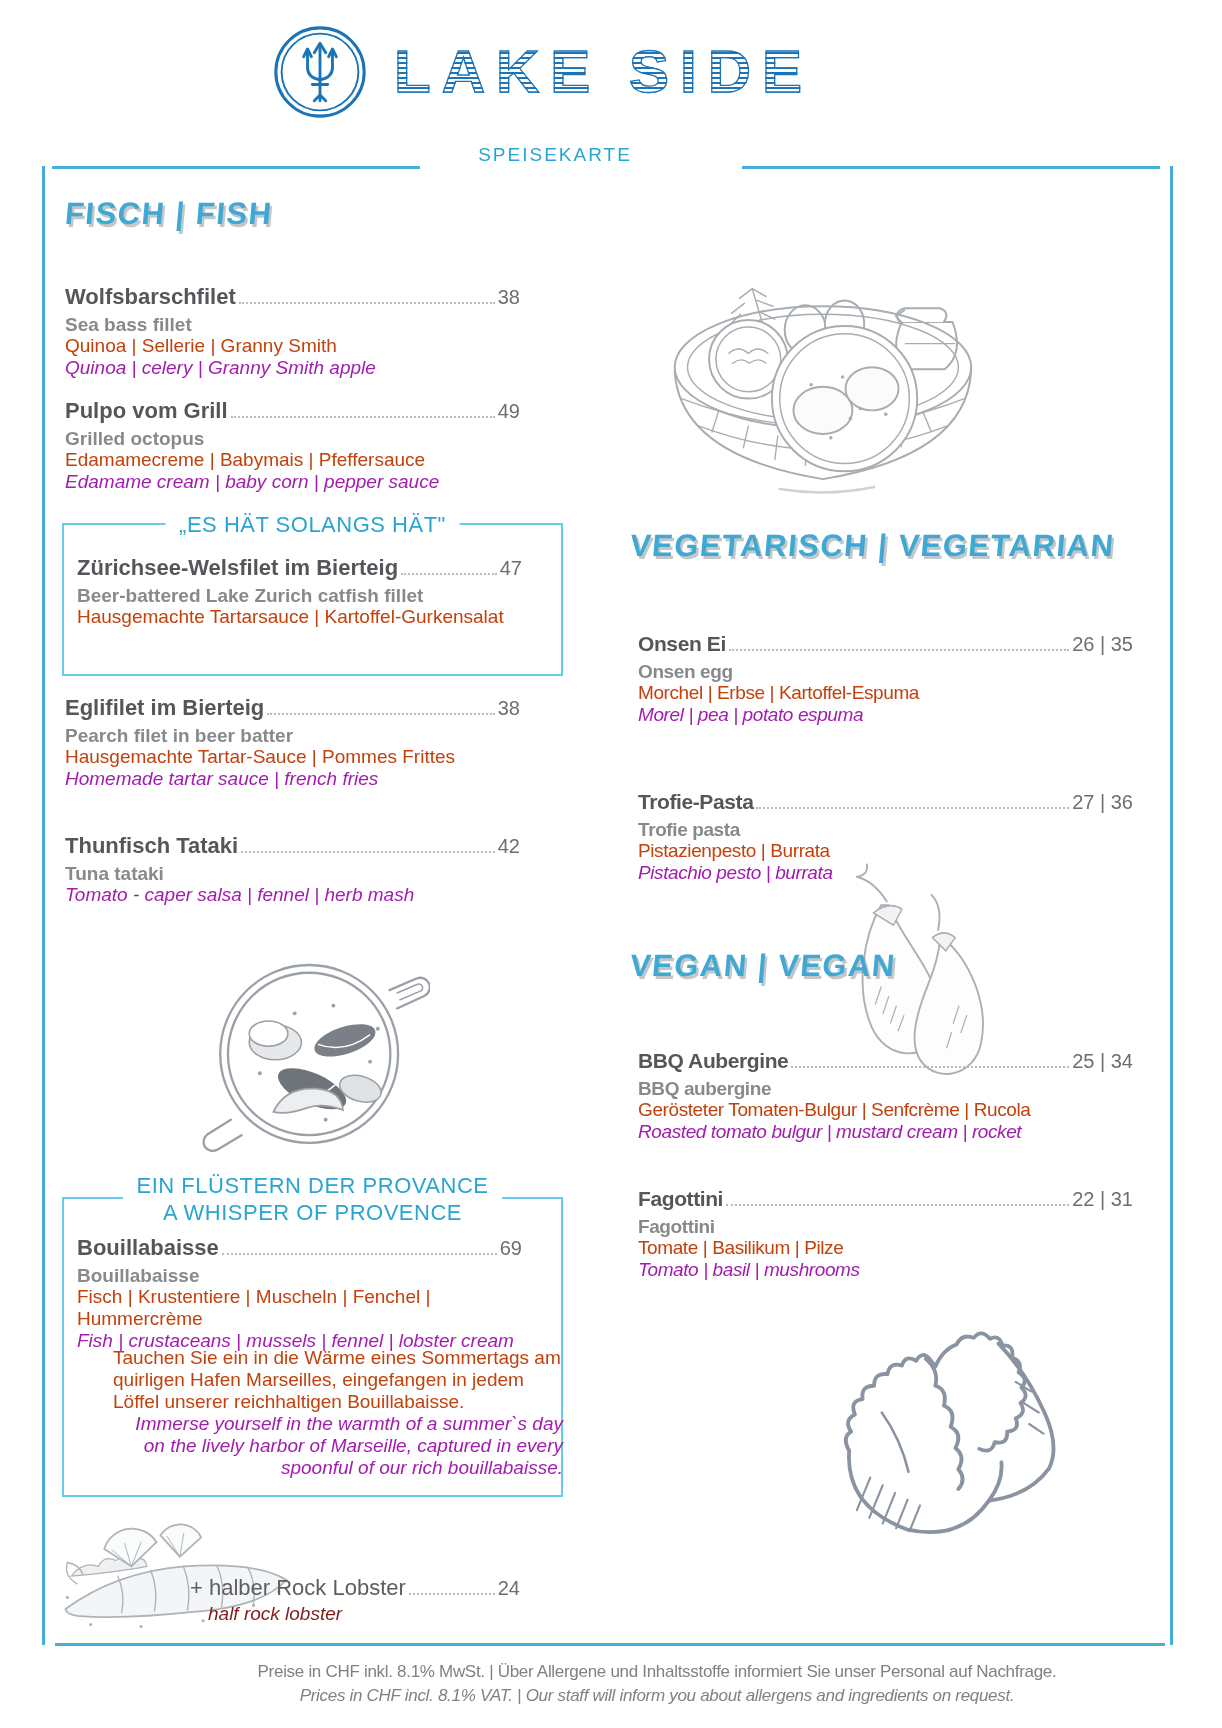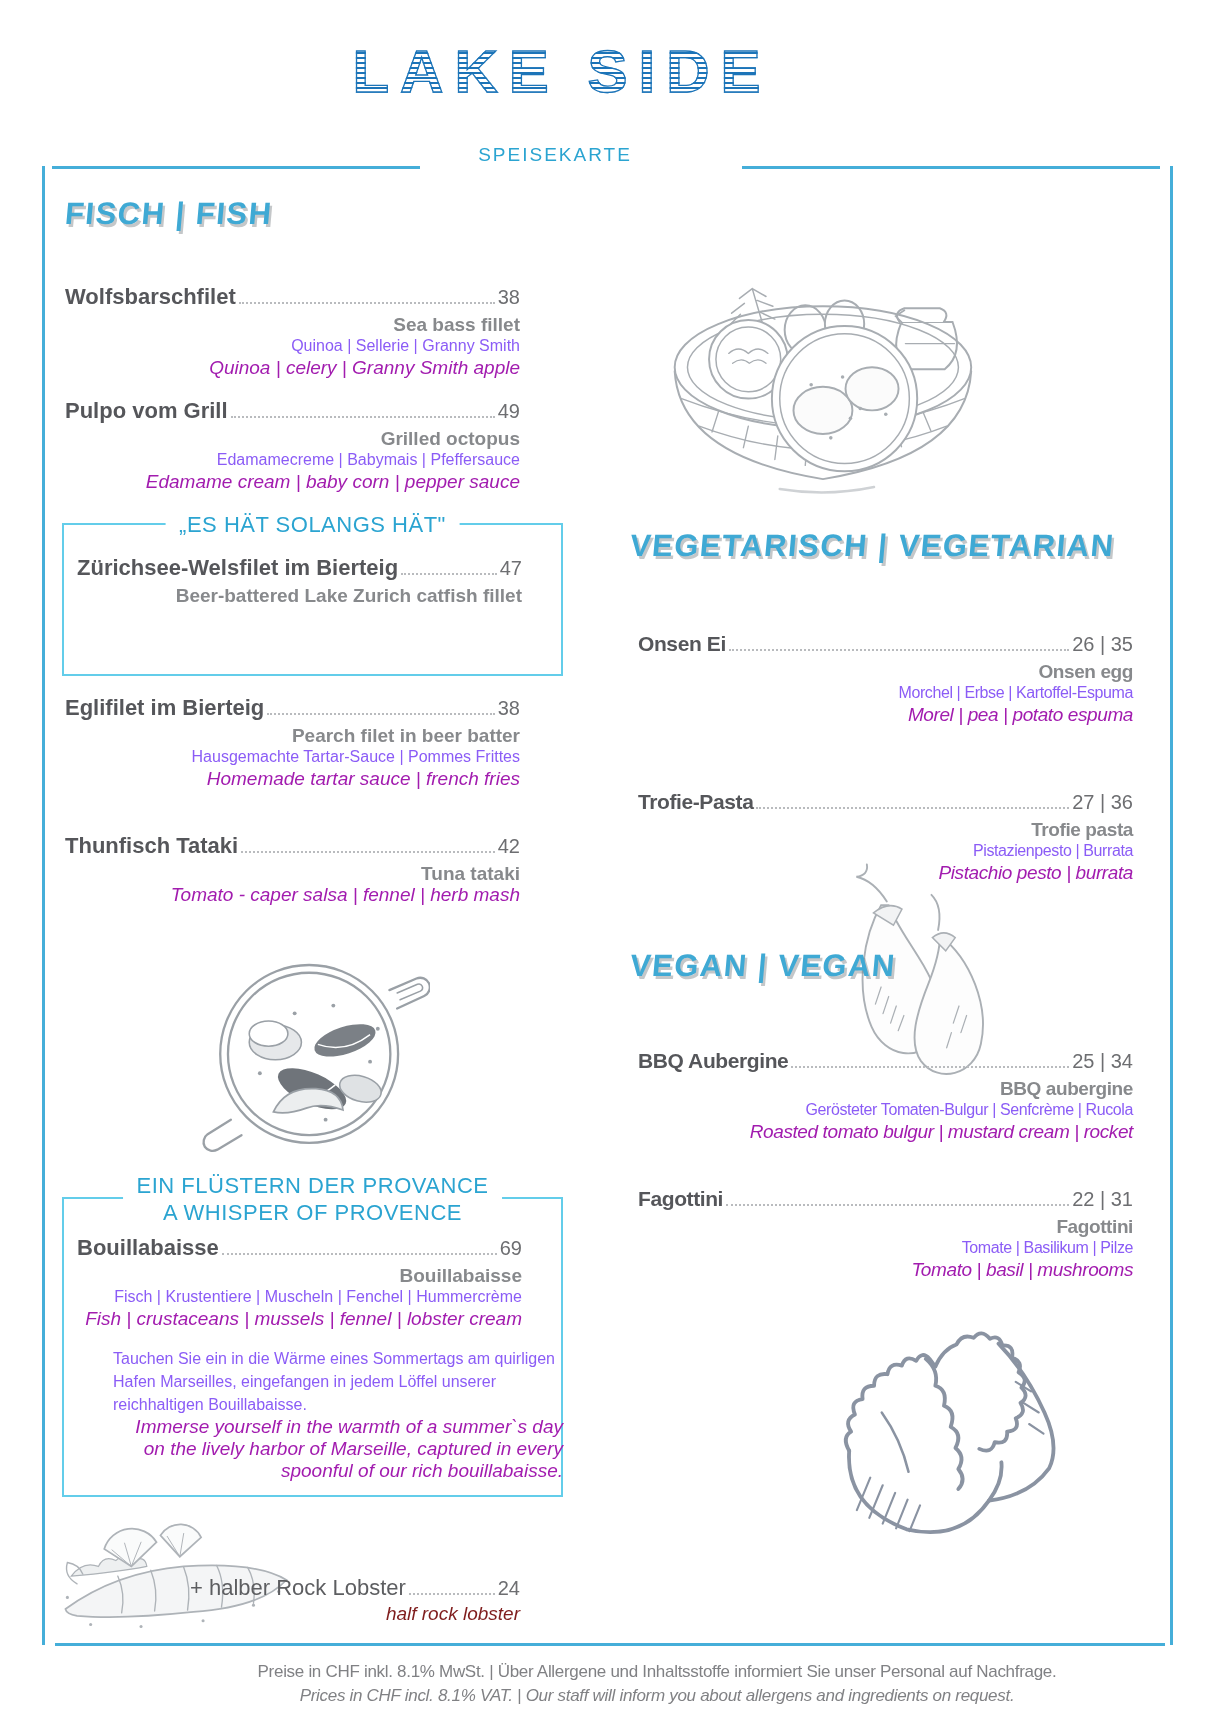--- a/index.html
+++ b/index.html
@@ -6,44 +6,44 @@
   .page{position:relative;width:1222px;height:1728px;background:#fff;overflow:hidden;
         font-family:"Liberation Sans","DejaVu Sans",sans-serif;}
 
   
   .vline,.hline{position:absolute;background:#45aed9;}
   .hline{height:3px;}
   .vline{width:3px;}
 
   
   .logo-wrap{position:absolute;left:272px;top:22px;width:580px;height:100px;
-             display:flex;align-items:center;flex-direction:column;}
+             display:flex;align-items:center;gap:26px;}
   .logo-text{font-size:60px;font-weight:800;letter-spacing:11px;line-height:100px;white-space:nowrap;
              color:transparent;
              background:repeating-linear-gradient(to bottom,#1c74b8 0 2px,rgba(255,255,255,0) 2px 5px);
              -webkit-background-clip:text;background-clip:text;
              -webkit-text-stroke:1.3px #1c74b8;}
   @supports not (-webkit-background-clip:text){.logo-text{color:#1c74b8;background:none;}}
 
   .speisekarte{position:absolute;left:440px;top:144px;width:230px;text-align:center;
                font-size:19px;letter-spacing:2px;color:#2ba4d1;}
 
   
   .script-heading{position:absolute;font-size:31px;font-weight:800;letter-spacing:1.5px;
                   color:#3fa9d4;text-shadow:2.5px 2.5px 0 rgba(125,130,135,.45);
                   transform:skewX(-5deg);white-space:nowrap;}
 
   
-  .item{position:absolute;text-align:right;}
+  .item{position:absolute;}
   .row{display:flex;align-items:flex-end;}
   .nm{font-size:22px;font-weight:700;color:#55565a;line-height:26px;white-space:nowrap;}
   .leader{flex:1;border-bottom:2px dotted #b9bbbe;margin:0 3px 6px 3px;min-width:12px;}
   .pr{font-size:20px;color:#6d6e71;line-height:25px;white-space:nowrap;}
   .sub{font-size:19px;font-weight:700;color:#87898c;line-height:21px;margin-top:4px;}
-  .de{font-size:16px;color:#8b5cf6;line-height:22px;}
+  .de{font-size:19px;color:#c2410c;line-height:22px;}
   .en{font-size:19px;font-style:italic;color:#a21caf;line-height:22px;}
   .colR .nm{font-size:21px;letter-spacing:-.4px;}
   .colR .sub,.colR .de,.colR .en{letter-spacing:-.4px;}
 
   
   .menu-box{position:absolute;border:2px solid #63cdea;}
   .box-title{position:absolute;left:50%;transform:translateX(-50%);background:#fff;
              padding:0 14px;color:#2ba4d1;font-size:22px;letter-spacing:.5px;
              white-space:nowrap;text-align:center;line-height:27px;}
   .para{position:absolute;font-size:19px;line-height:22px;color:#66676a;margin-left:36px;}
@@ -117,20 +117,21 @@
 
   <div class="menu-box" style="left:62px;top:523px;width:497px;height:149px;">
     <div class="box-title" style="top:-14px;">„ES HÄT SOLANGS HÄT"</div>
     <div class="item" style="left:13px;top:30px;width:445px;">
       <div class="row">
         <span class="nm">Zürichsee-Welsfilet im Bierteig</span>
         <span class="leader"></span>
         <span class="pr">47</span>
       </div>
       <div class="sub">Beer-battered Lake Zurich catfish fillet</div>
+      <div class="de">Hausgemachte Tartarsauce | Kartoffel-Gurkensalat</div>
     </div>
   </div>
 
   <div class="item" style="left:65px;top:695px;width:455px;">
     <div class="row">
       <span class="nm">Eglifilet im Bierteig</span>
       <span class="leader"></span>
       <span class="pr">38</span>
     </div>
     <div class="sub">Pearch filet in beer batter</div>

